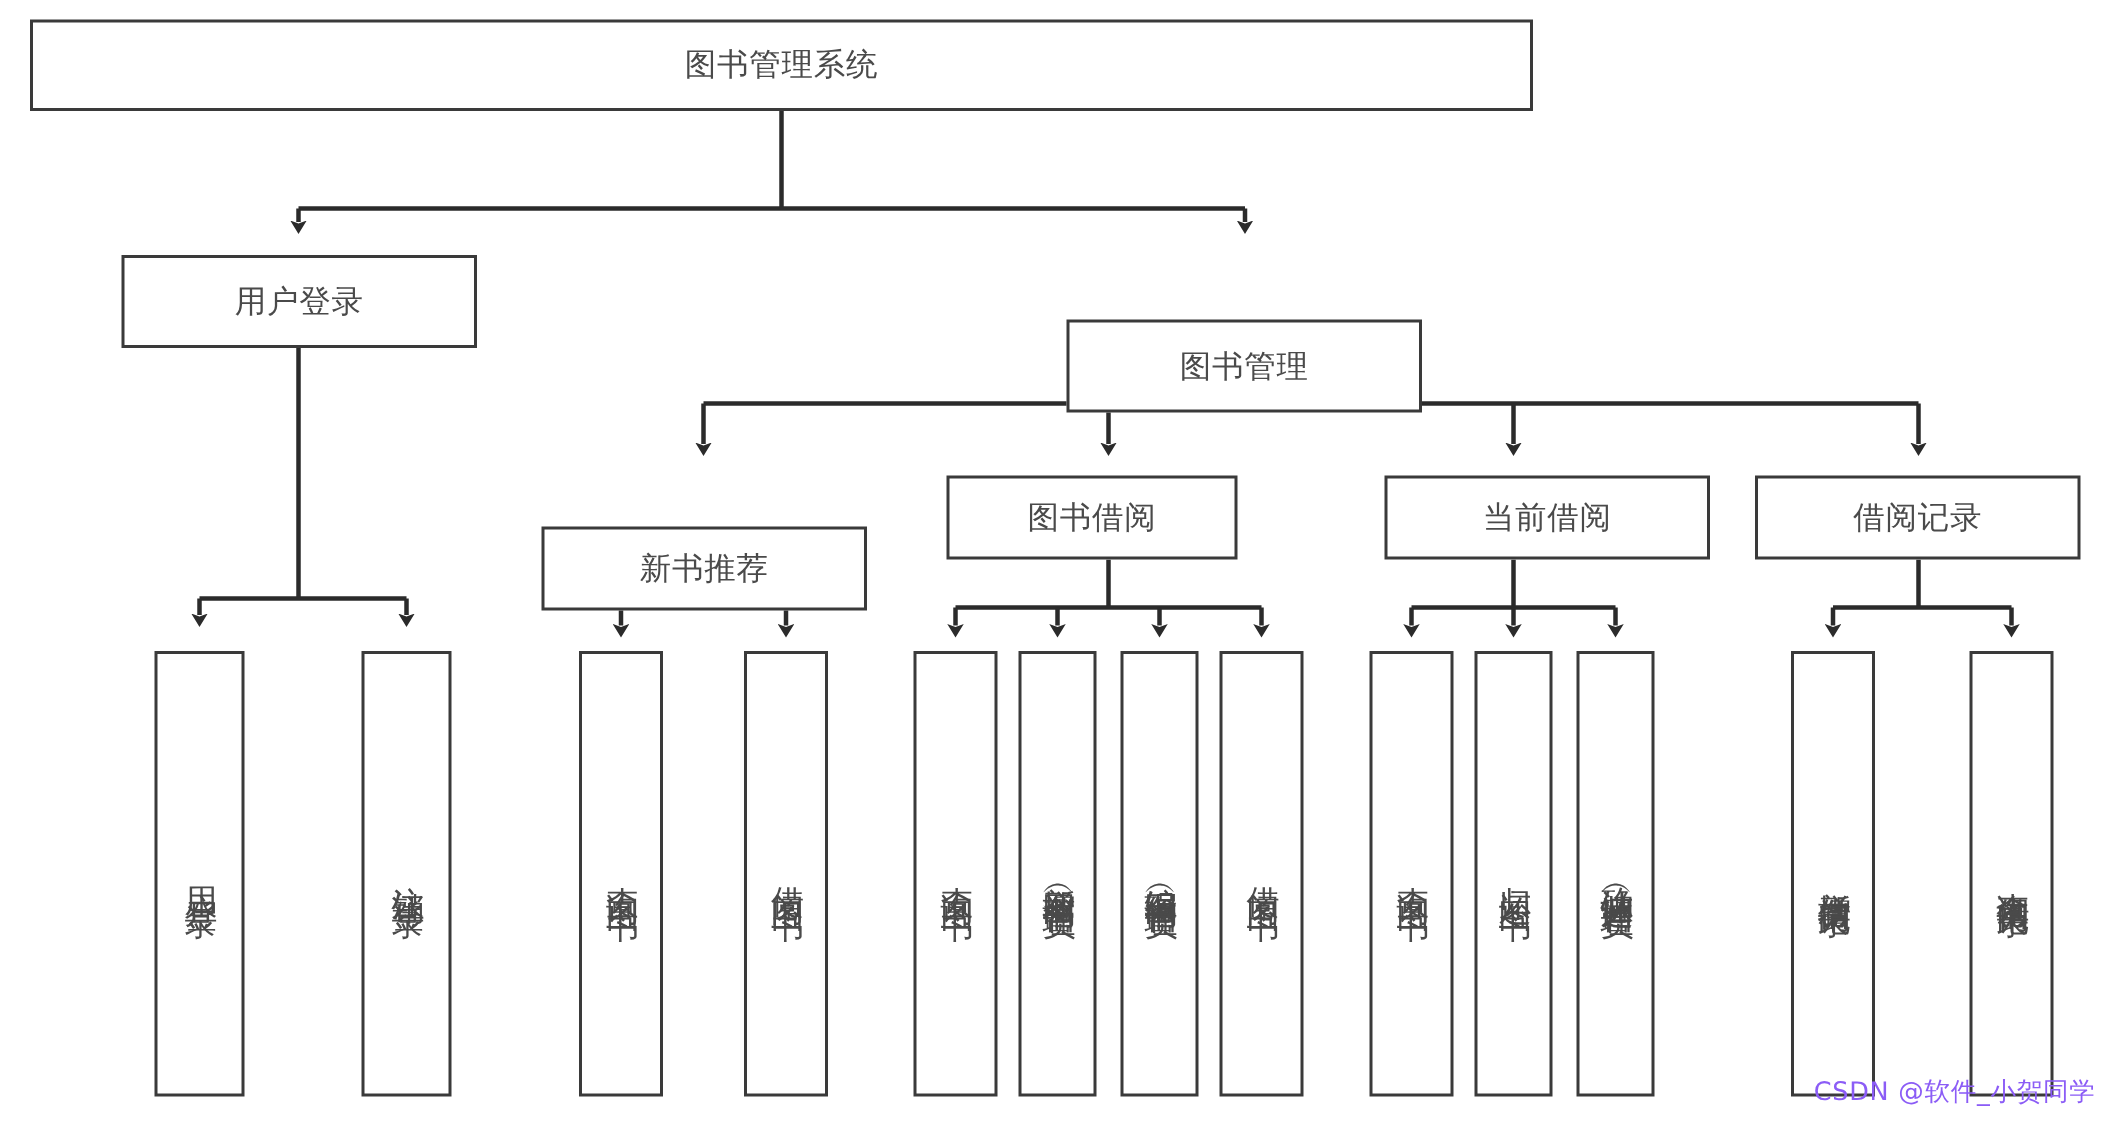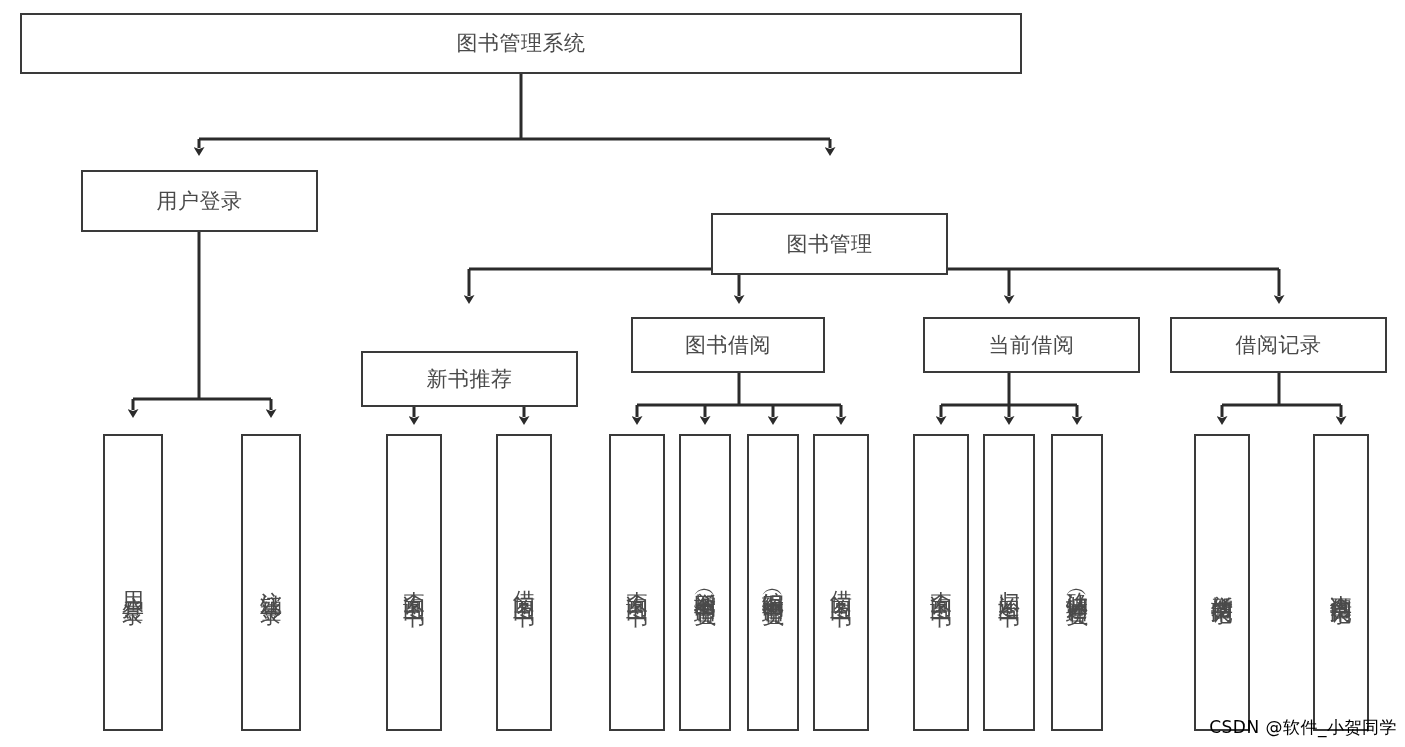--- a/index.html
+++ b/index.html
@@ -63,21 +63,21 @@
     white-space: nowrap;
     max-height: 100%;
   }
   .node.vert.tight .node-label {
     letter-spacing: 2px;
   }
   #watermark {
     position: absolute;
     right: 8px;
     bottom: 8px;
-    color: #000000;
+    color: #8b5cf6;
     font-size: 17px;
     letter-spacing: 0.5px;
     z-index: 6;
     white-space: nowrap;
   }
 </style>
 </head>
 <body>
 
 <div id="diagram-canvas">

